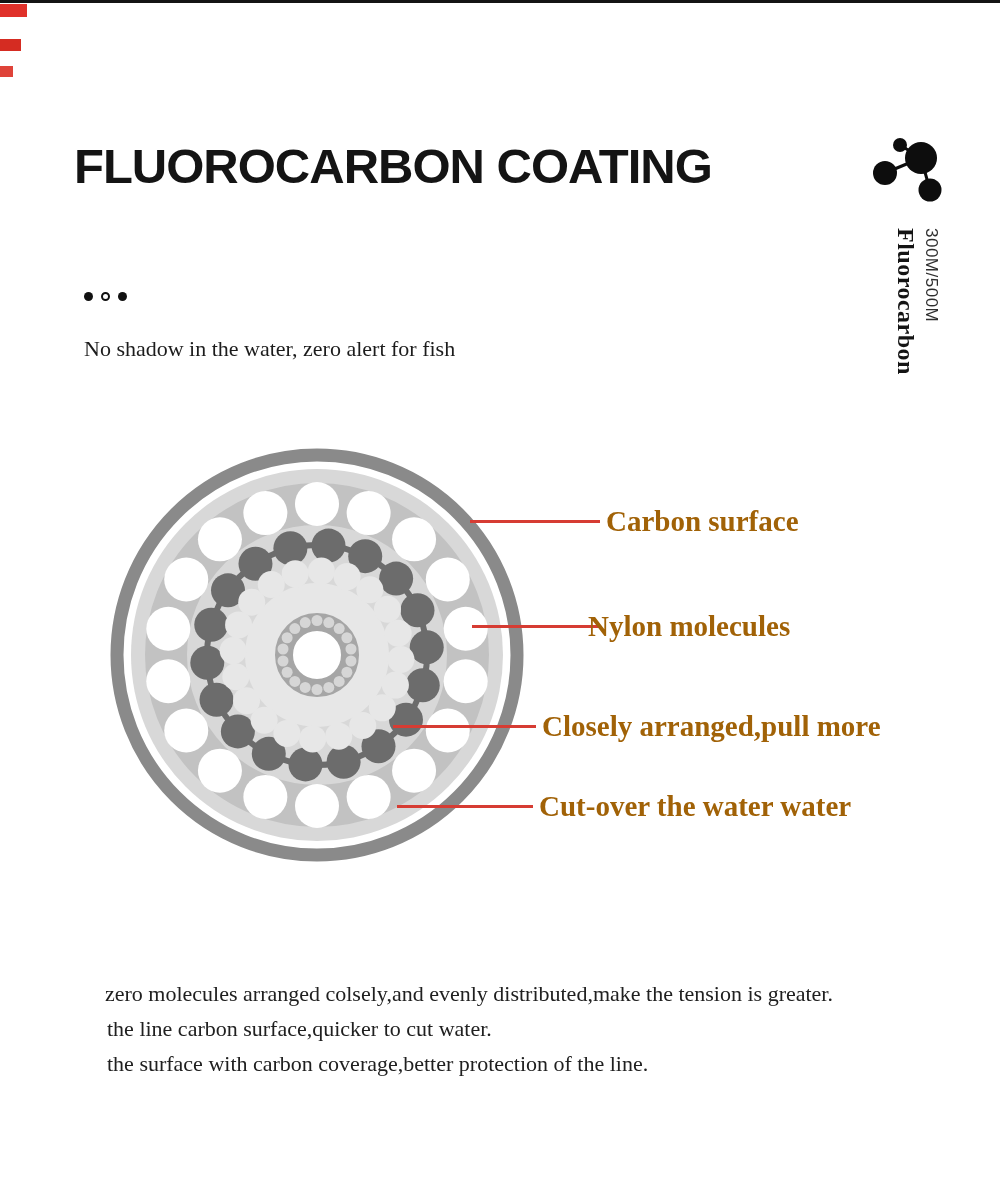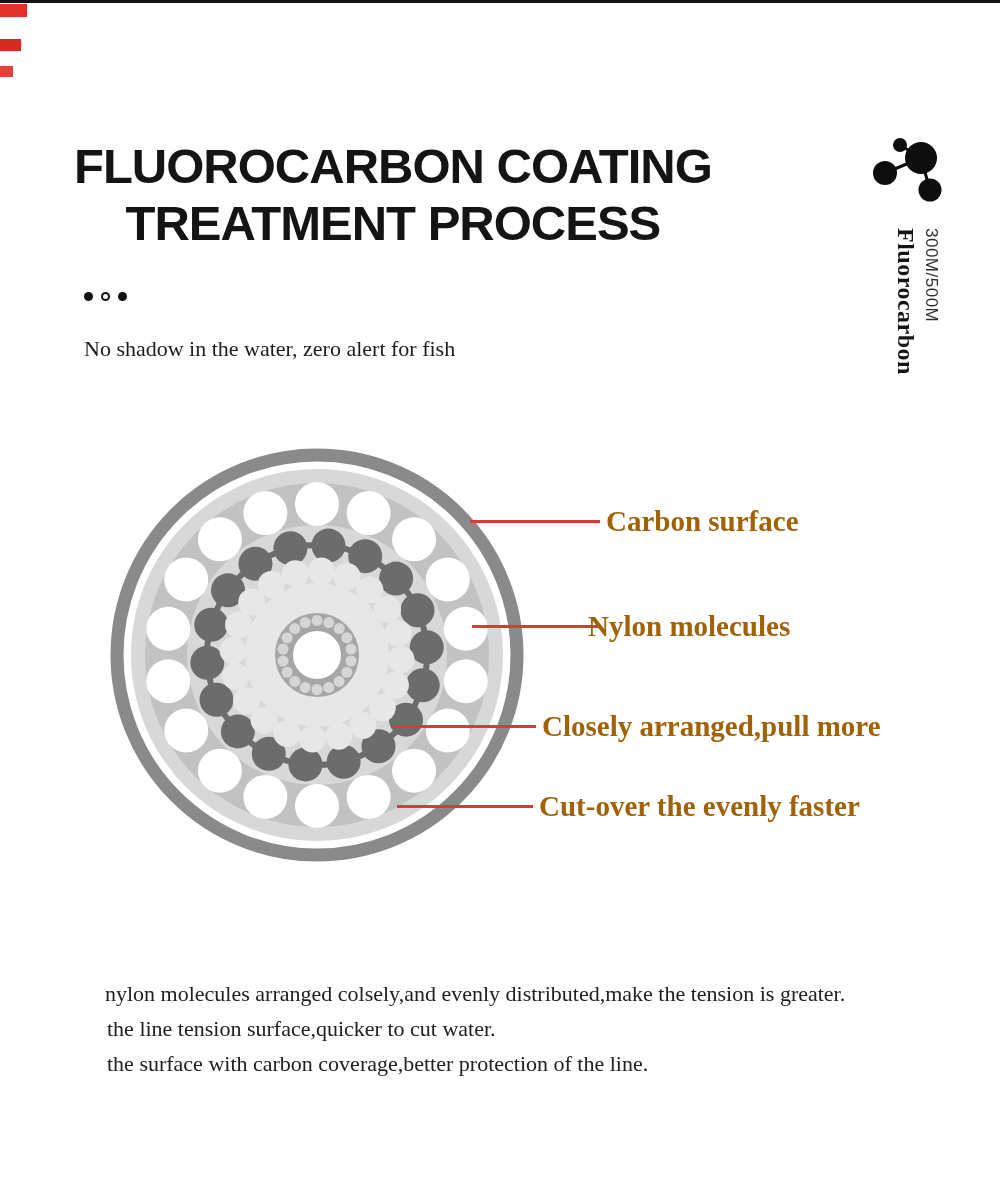--- a/index.html
+++ b/index.html
@@ -57,21 +57,20 @@
 
 <div id="stage">
 
   <div class="top-line"></div>
   <div class="glitch g1"></div>
   <div class="glitch g2"></div>
   <div class="glitch g3"></div>
 
   <div class="title">
     <div>FLUOROCARBON COATING</div>
-    <div>TREATMENT PROCESS</div>
   </div>
 
   <div class="dots">
     <span class="dot"></span>
     <span class="dot open"></span>
     <span class="dot"></span>
   </div>
 
   <div class="subtitle">No shadow in the water, zero alert for fish</div>
 
@@ -178,21 +177,21 @@
     </svg>
 
   <div class="leader ln0"></div>
   <div class="leader ln1"></div>
   <div class="leader ln2"></div>
   <div class="leader ln3"></div>
 
   <div class="ann an0">Carbon surface</div>
   <div class="ann an1">Nylon molecules</div>
   <div class="ann an2">Closely arranged,pull more</div>
-  <div class="ann an3">Cut-over the evenly faster</div>
+  <div class="ann an3">Cut-over the water water</div>
 
   <div class="footer">
-    <div>nylon molecules arranged colsely,and evenly distributed,make the tension is greater.</div>
-    <div class="f-indent">the line tension surface,quicker to cut water.</div>
+    <div>zero molecules arranged colsely,and evenly distributed,make the tension is greater.</div>
+    <div class="f-indent">the line carbon surface,quicker to cut water.</div>
     <div class="f-indent">the surface with carbon coverage,better protection of the line.</div>
   </div>
 
 </div>
 
 </body></html>

